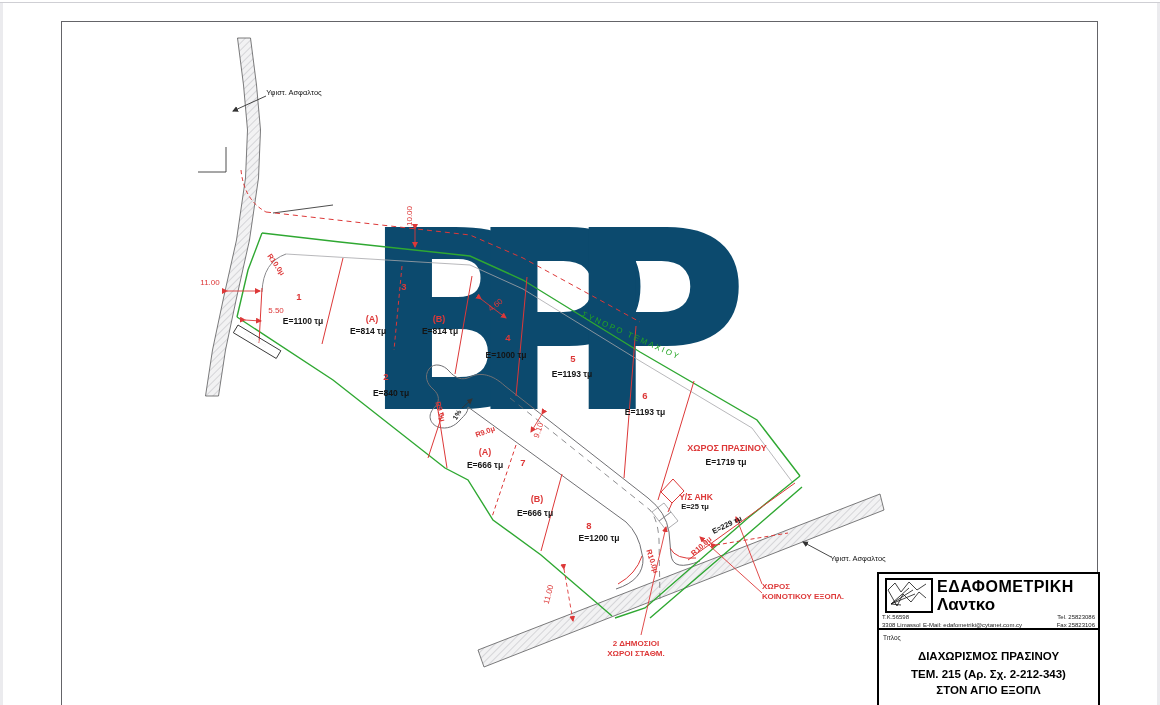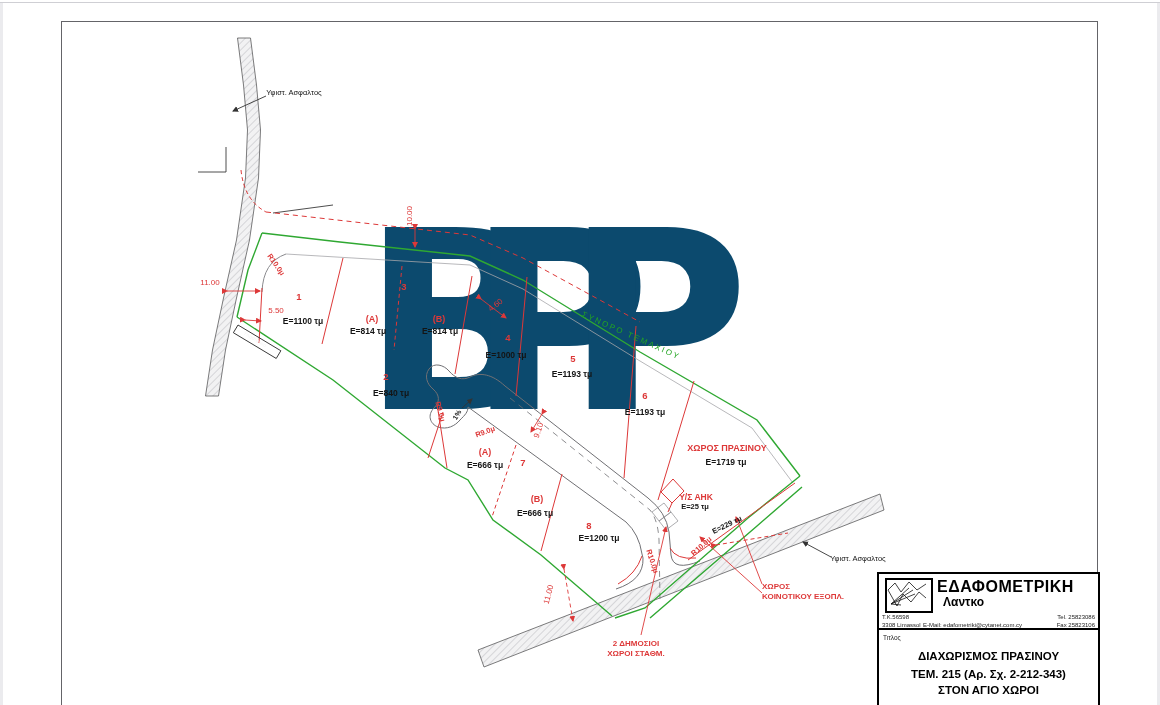--- a/index.html
+++ b/index.html
@@ -11,21 +11,21 @@
   .frame{position:absolute;left:61px;top:21px;width:1035px;height:700px;border:1px solid #646468;}
   .wm{position:absolute;left:362px;top:198px;font-family:"DejaVu Sans",sans-serif;
       font-weight:bold;font-size:250px;line-height:1;letter-spacing:-85px;color:#0c4a6e;
       white-space:nowrap;z-index:1;}
   svg.plan{position:absolute;left:0;top:0;z-index:2;}
   
   .tblock{position:absolute;left:877px;top:572px;width:219px;height:140px;border:2px solid #000;
           background:#fff;z-index:3;}
   .tb-logo{position:absolute;left:6px;top:4px;width:44px;height:31px;border:2px solid #000;}
   .tb-company{position:absolute;left:58px;top:4px;font-size:16px;font-weight:bold;color:#000;letter-spacing:.5px;text-align:right;}
-  .tb-sub{position:absolute;left:64px;top:21px;font-size:12px;font-weight:bold;color:#000;}
+  .tb-sub{position:absolute;left:58px;top:21px;font-size:17px;font-weight:bold;color:#000;}
   .tb-tiny{position:absolute;font-size:6px;color:#222;white-space:nowrap;}
   .tb-div{position:absolute;left:0;top:54px;width:100%;height:2px;background:#000;}
   .tb-title-label{position:absolute;left:4px;top:60px;font-size:6.5px;color:#222;}
   .tb-line{position:absolute;left:0;width:100%;text-align:center;font-weight:bold;color:#000;font-size:11.5px;}
 </style>
 </head>
 <body>
 
 <div class="stage">
   <div class="edge-top"></div>
@@ -202,15 +202,15 @@
     <div class="tb-sub">Λαντκο</div>
     <div class="tb-tiny" style="left:3px;top:40px;">Τ.Κ.56598</div>
     <div class="tb-tiny" style="left:3px;top:48px;">3308 Limassol</div>
     <div class="tb-tiny" style="left:44px;top:48px;">E-Mail: edafometriki@cytanet.com.cy</div>
     <div class="tb-tiny" style="right:3px;top:40px;">Tel. 25823086</div>
     <div class="tb-tiny" style="right:3px;top:48px;">Fax 25823106</div>
     <div class="tb-div"></div>
     <div class="tb-title-label">Τιτλος</div>
     <div class="tb-line" style="top:76px;">ΔΙΑΧΩΡΙΣΜΟΣ ΠΡΑΣΙΝΟΥ</div>
     <div class="tb-line" style="top:94px;">ΤΕΜ. 215 (Αρ. Σχ. 2-212-343)</div>
-    <div class="tb-line" style="top:110px;">ΣΤΟΝ ΑΓΙΟ ΧΩΡΟΙ</div>
+    <div class="tb-line" style="top:110px;">ΣΤΟΝ ΑΓΙΟ ΕΞΟΠΛ</div>
   </div>
 </div>
 
 </body></html>

